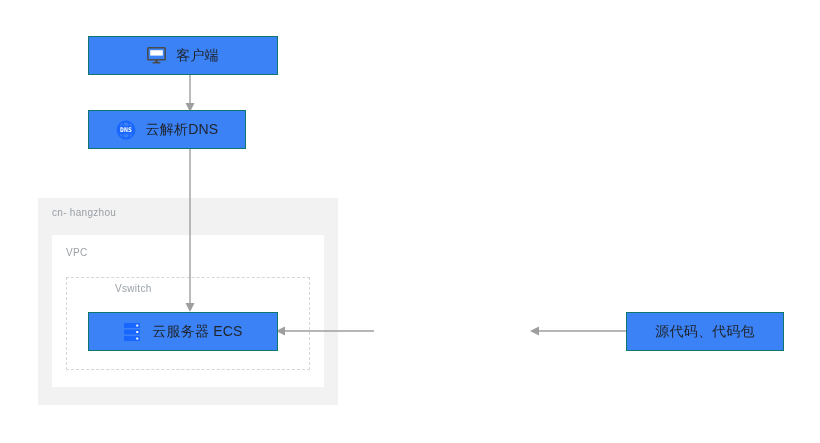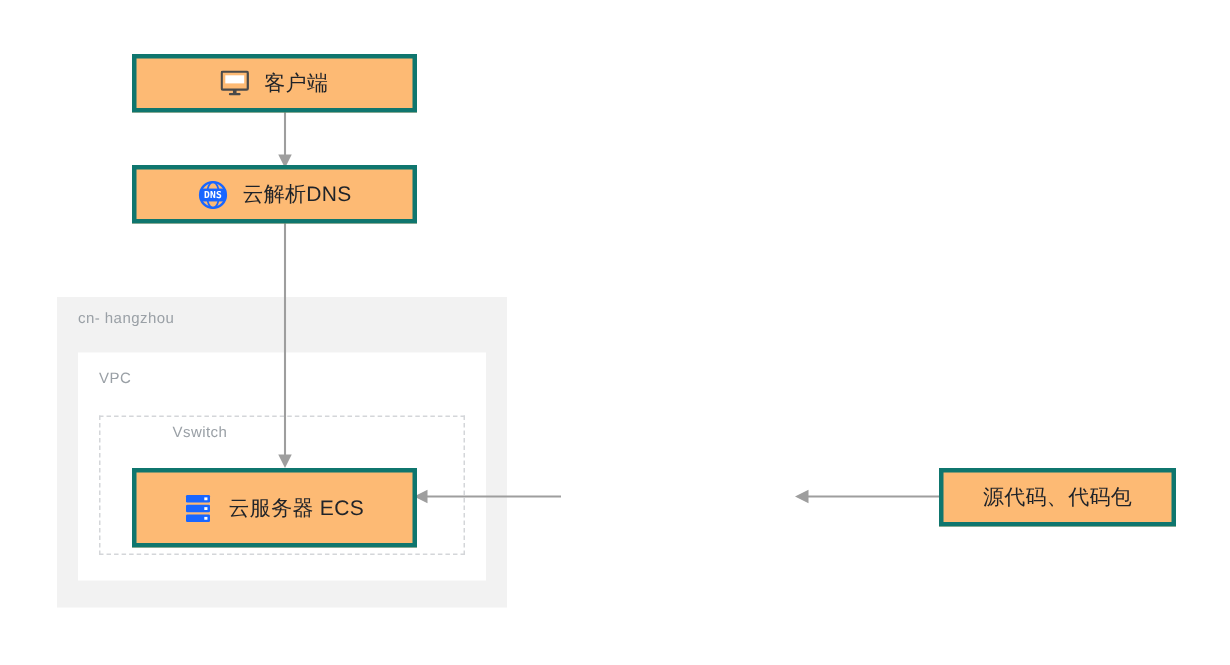--- a/index.html
+++ b/index.html
@@ -16,22 +16,22 @@
     width: 820px;
     height: 443px;
     background: #ffffff;
     overflow: hidden;
   }
 
   
   .node {
     position: absolute;
     box-sizing: border-box;
-    background: #fdba74;
-    border: 3px solid #0f766e;
+    background: #3b82f6;
+    border: 1px solid #0f766e;
     display: flex;
     align-items: center;
     justify-content: center;
     gap: 10px;
   }
   .node-label {
     font-size: 14px;
     color: #1f2329;
     letter-spacing: .2px;
     white-space: nowrap;
@@ -117,36 +117,36 @@
       <svg width="19" height="17" viewBox="0 0 19 17" aria-hidden="true">
         <rect x="0.8" y="0.8" width="17.4" height="12" rx="0.8" fill="none" stroke="#4a4a4a" stroke-width="1.5"></rect>
         <rect x="3.2" y="3.2" width="12.6" height="5.4" fill="#ffffff" stroke="none"></rect>
         <rect x="8.3" y="12.8" width="2.4" height="2.4" fill="#4a4a4a"></rect>
         <rect x="5.6" y="15.0" width="7.8" height="1.5" rx="0.6" fill="#4a4a4a"></rect>
       </svg>
     </span>
     <span class="node-label">客户端</span>
   </div>
 
-  <div class="node" style="left:88px; top:110px; width:190px; height:39px;">
+  <div class="node" style="left:88px; top:110px; width:158px; height:39px;">
     <span class="icon">
       <svg width="20" height="20" viewBox="0 0 20 20" aria-hidden="true">
         <circle cx="10" cy="10" r="8.6" fill="none" stroke="#1966ff" stroke-width="1.6"></circle>
         <ellipse cx="10" cy="10" rx="4.1" ry="8.6" fill="none" stroke="#1966ff" stroke-width="1.2"></ellipse>
         <line x1="1.4" y1="10" x2="18.6" y2="10" stroke="#1966ff" stroke-width="1.2"></line>
         <line x1="2.6" y1="6.2" x2="17.4" y2="6.2" stroke="#1966ff" stroke-width="1"></line>
         <line x1="2.6" y1="13.8" x2="17.4" y2="13.8" stroke="#1966ff" stroke-width="1"></line>
         <rect x="1.6" y="6.6" width="16.8" height="6.8" fill="#1966ff"></rect>
         <text x="10" y="12.3" font-family="'DejaVu Sans Mono', monospace" font-size="6.4" font-weight="bold" fill="#ffffff" text-anchor="middle" letter-spacing="0.2">DNS</text>
       </svg>
     </span>
     <span class="node-label">云解析DNS</span>
   </div>
 
-  <div class="node" style="left:88px; top:312px; width:190px; height:53px;">
+  <div class="node" style="left:88px; top:312px; width:190px; height:39px;">
     <span class="icon">
       <svg width="19" height="20" viewBox="0 0 19 20" aria-hidden="true">
         <rect x="1" y="1" width="16" height="5" rx="0.9" fill="#1966ff"></rect>
         <rect x="1" y="7.5" width="16" height="5" rx="0.9" fill="#1966ff"></rect>
         <rect x="1" y="14" width="16" height="5" rx="0.9" fill="#1966ff"></rect>
         <rect x="13.2" y="2.6" width="2.1" height="1.9" fill="#ffffff"></rect>
         <rect x="13.2" y="9.1" width="2.1" height="1.9" fill="#ffffff"></rect>
         <rect x="13.2" y="15.6" width="2.1" height="1.9" fill="#ffffff"></rect>
       </svg>
     </span>

